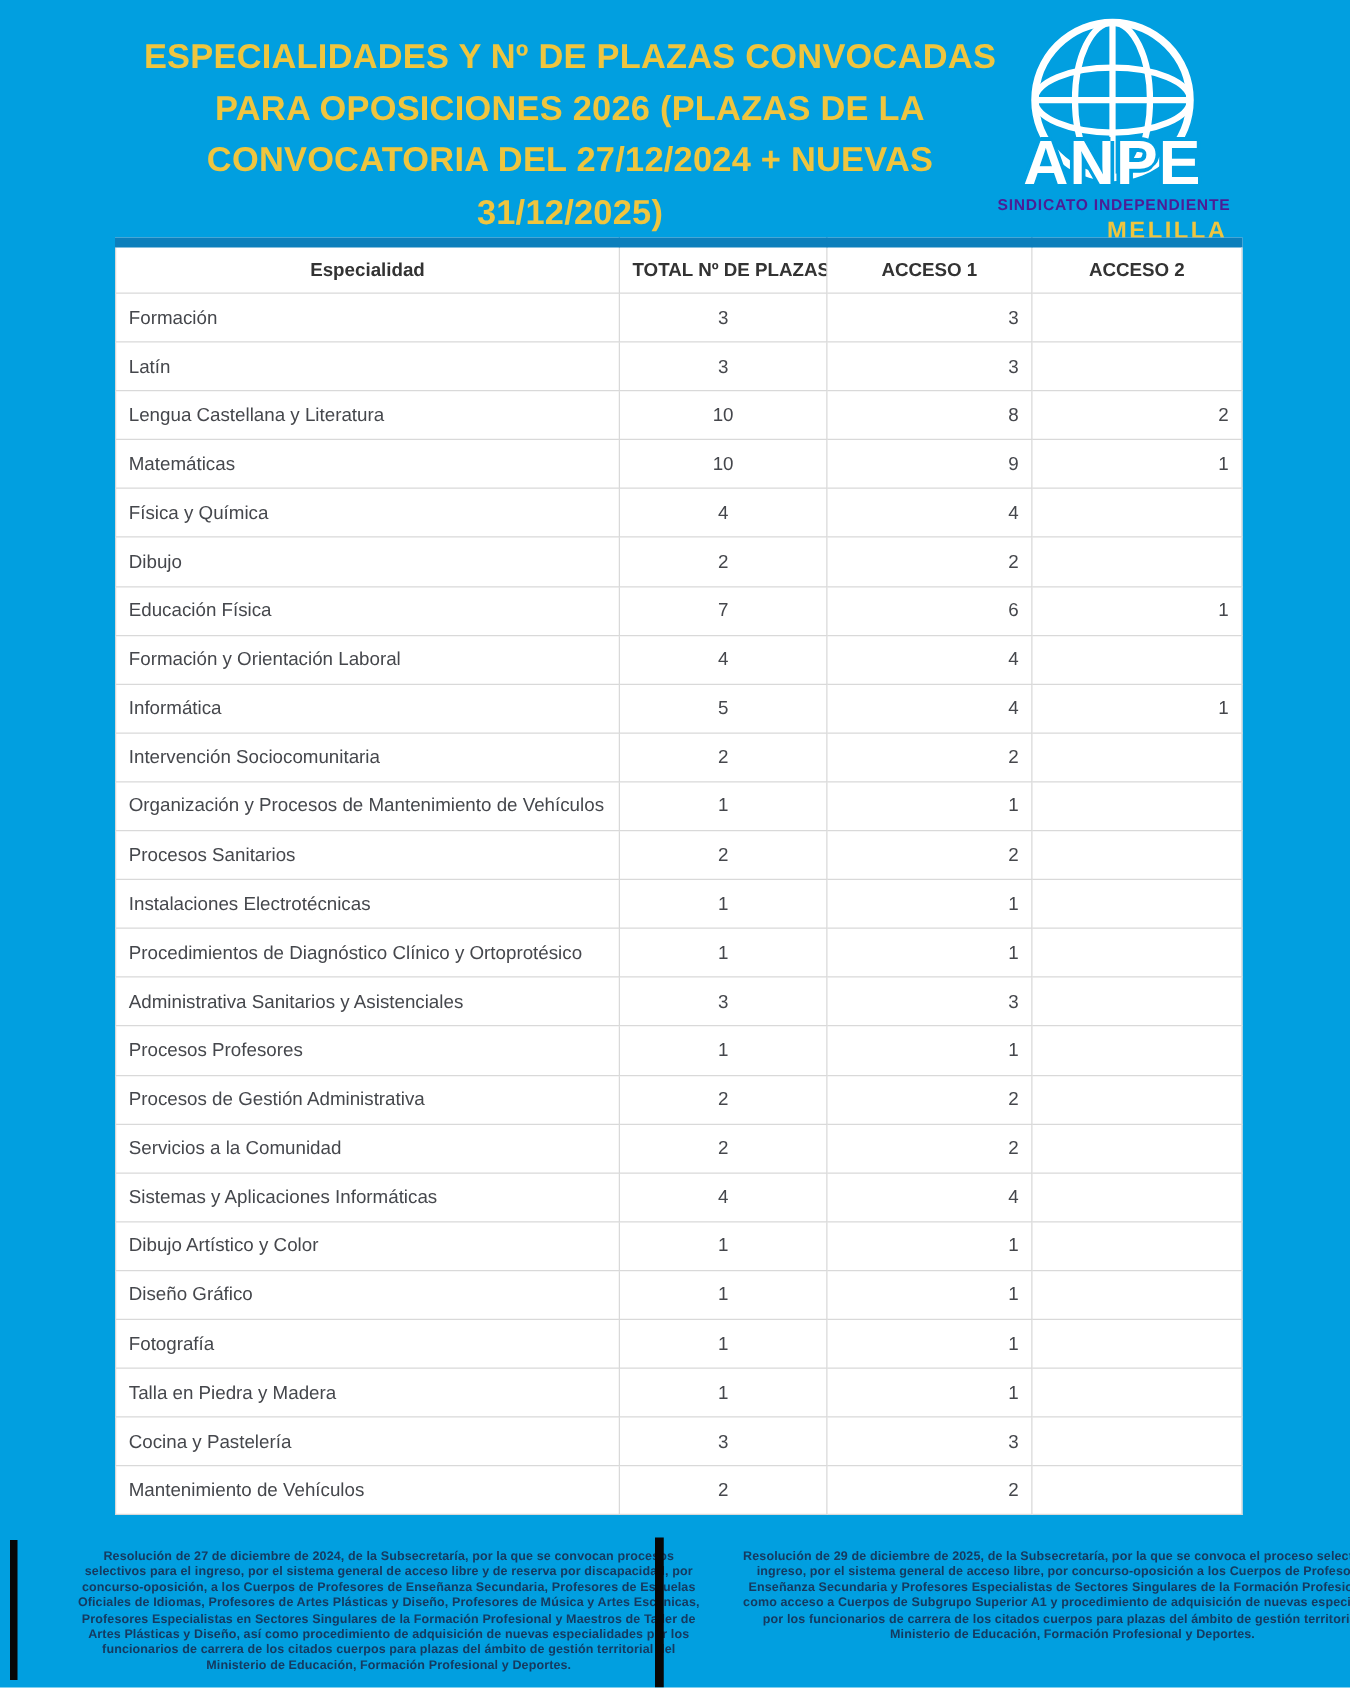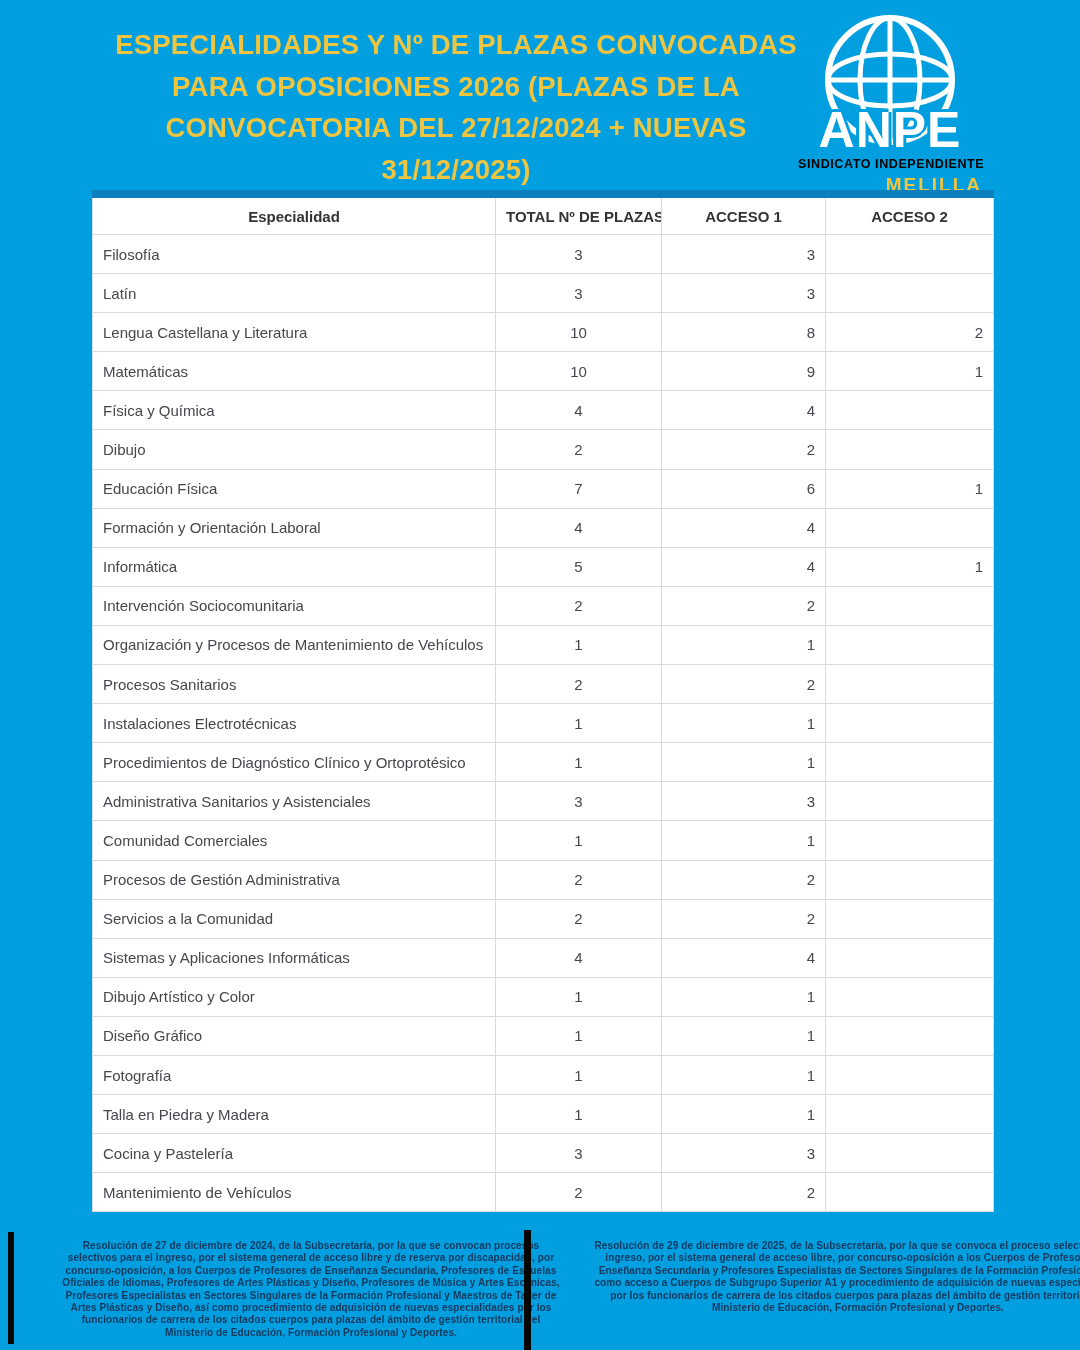--- a/index.html
+++ b/index.html
@@ -19,21 +19,21 @@
   .logo{position:absolute;left:798px;top:10px;width:184px;height:190px;}
   .globe{position:absolute;left:22px;top:0;}
   .anpe-name{
     position:absolute;top:94px;left:0;width:100%;text-align:center;
     font-size:50px;font-weight:700;color:#fff;letter-spacing:1px;line-height:52px;
     text-shadow:3px 0 0 var(--background,#019FE0),-3px 0 0 var(--background,#019FE0),
                 0 3px 0 var(--background,#019FE0),0 -3px 0 var(--background,#019FE0);
   }
   .anpe-sub{
     position:absolute;top:147px;left:0;width:100%;text-align:center;
-    font-size:12.5px;font-weight:bold;color:#000000;letter-spacing:.6px;white-space:nowrap;
+    font-size:12.5px;font-weight:bold;color:#4c1d95;letter-spacing:.6px;white-space:nowrap;
   }
   .anpe-region{
     position:absolute;top:164px;left:0;width:100%;text-align:right;
     font-size:19px;font-weight:bold;color:var(--title-yellow,#EFC53F);letter-spacing:2px;
   }
   
   table.plazas{
     position:absolute;left:92px;top:190px;width:901px;
     border-collapse:collapse;background:#ffffff;table-layout:fixed;
     border-top:8px solid var(--table-top-border,#0C7FBC);
@@ -100,21 +100,21 @@
   <thead>
     <tr>
       <th>Especialidad</th>
       <th>TOTAL Nº DE PLAZAS</th>
       <th>ACCESO 1</th>
       <th>ACCESO 2</th>
     </tr>
   </thead>
   <tbody>
       <tr>
-        <td class="esp">Filosofía</td>
+        <td class="esp">Formación</td>
         <td class="num-total">3</td>
         <td class="num-a1">3</td>
         <td class="num-a2"></td>
       </tr>
       <tr>
         <td class="esp">Latín</td>
         <td class="num-total">3</td>
         <td class="num-a1">3</td>
         <td class="num-a2"></td>
       </tr>
@@ -190,21 +190,21 @@
         <td class="num-a1">1</td>
         <td class="num-a2"></td>
       </tr>
       <tr>
         <td class="esp">Administrativa Sanitarios y Asistenciales</td>
         <td class="num-total">3</td>
         <td class="num-a1">3</td>
         <td class="num-a2"></td>
       </tr>
       <tr>
-        <td class="esp">Comunidad Comerciales</td>
+        <td class="esp">Procesos Profesores</td>
         <td class="num-total">1</td>
         <td class="num-a1">1</td>
         <td class="num-a2"></td>
       </tr>
       <tr>
         <td class="esp">Procesos de Gestión Administrativa</td>
         <td class="num-total">2</td>
         <td class="num-a1">2</td>
         <td class="num-a2"></td>
       </tr>

